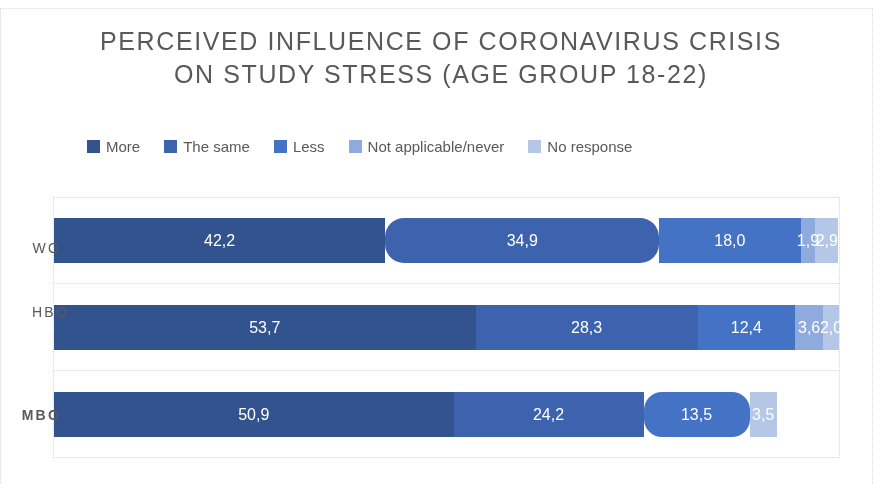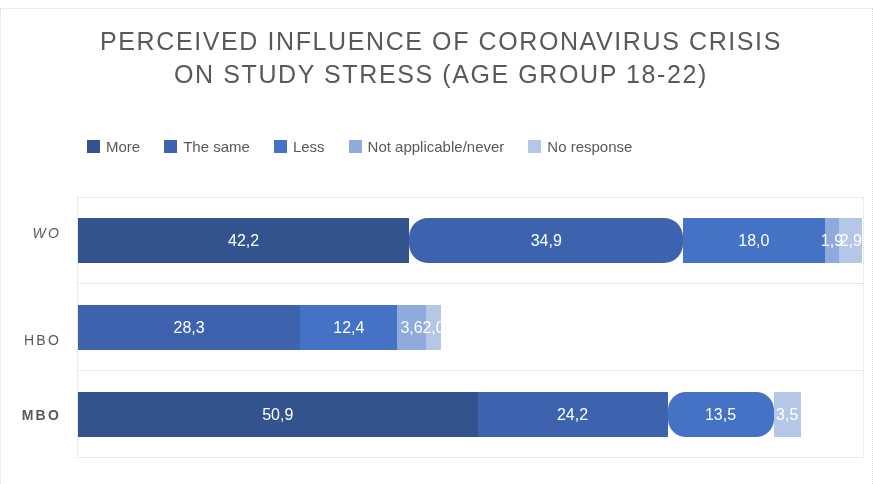--- a/index.html
+++ b/index.html
@@ -59,21 +59,21 @@
   }
   .legend-label {
     color: #595959;
     font-size: 15px;
     line-height: 15px;
   }
 
   
   #plot-area {
     position: absolute;
-    left: 76px;
+    left: 52px;
     top: 188px;
     width: 787px;
     height: 261px;
     box-sizing: border-box;
     border-left: 1px dotted #d9d9d9;
     border-right: 1px dotted #d9d9d9;
     background: #ffffff;
   }
   .gridline {
     position: absolute;
@@ -167,20 +167,23 @@
         </div>
         <div class="bar-seg" style="width: 1.9%; background: rgb(143, 170, 220);">
           <span class="bar-value">1,9</span>
         </div>
         <div class="bar-seg" style="width: 2.9%; background: rgb(180, 199, 231);">
           <span class="bar-value">2,9</span>
         </div>
       </div>
       <div class="gridline" style="top: 173px;"></div>
       <div class="bar-row" style="top: 108px;">
+        <div class="bar-seg" style="width: 53.7%; background: rgb(51, 83, 142);">
+          <span class="bar-value">53,7</span>
+        </div>
         <div class="bar-seg" style="width: 28.3%; background: rgb(61, 99, 174);">
           <span class="bar-value">28,3</span>
         </div>
         <div class="bar-seg" style="width: 12.4%; background: rgb(68, 114, 196);">
           <span class="bar-value">12,4</span>
         </div>
         <div class="bar-seg" style="width: 3.6%; background: rgb(143, 170, 220);">
           <span class="bar-value">3,6</span>
         </div>
         <div class="bar-seg" style="width: 2%; background: rgb(180, 199, 231);">
@@ -197,16 +200,16 @@
         </div>
         <div class="bar-seg" style="width: 13.5%; background: rgb(68, 114, 196); border-radius: 18px;">
           <span class="bar-value">13,5</span>
         </div>
         <div class="bar-seg" style="width: 3.5%; background: rgb(180, 199, 231);">
           <span class="bar-value">3,5</span>
         </div>
       </div>
     </div>
 
-<div class="cat-label" style="top: 217px; font-style: italic;">WO</div>
-    <div class="cat-label" style="top: 324px;">HBO</div>
+<div class="cat-label" style="top: 232px;">WO</div>
+    <div class="cat-label" style="top: 296px; padding-left: 8px;">HBO</div>
     <div class="cat-label" style="top: 398.5px; font-weight: bold;">MBO</div>
   </div>
 
 </body></html>

